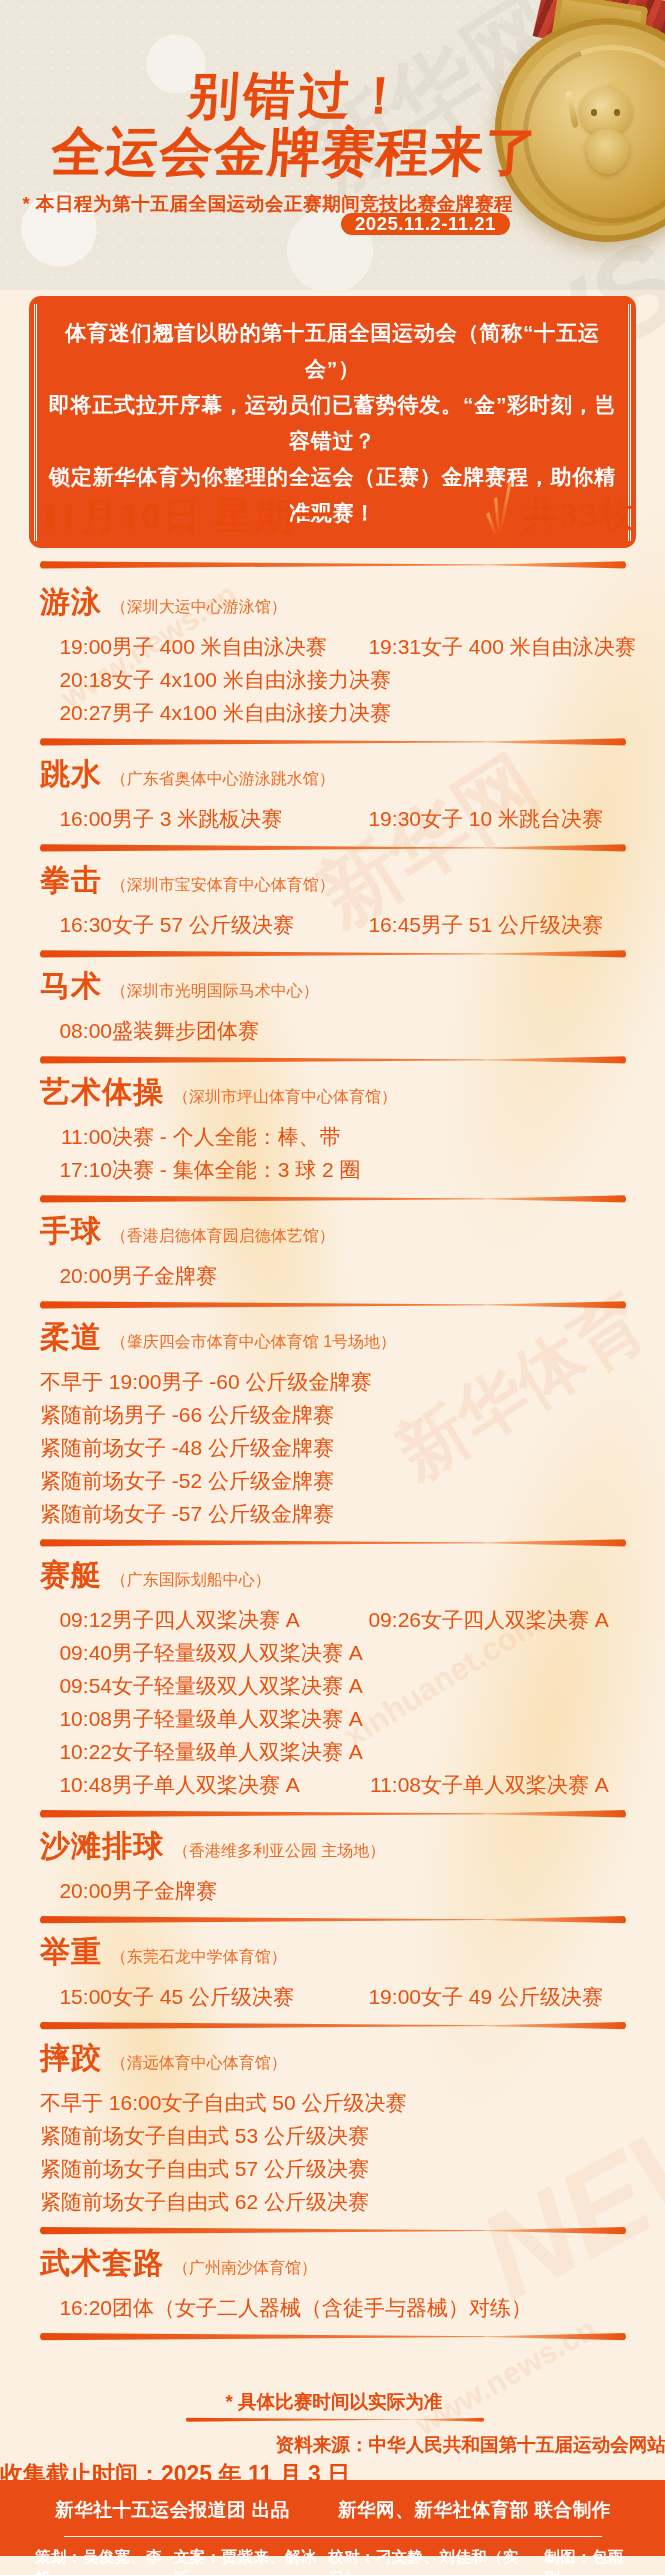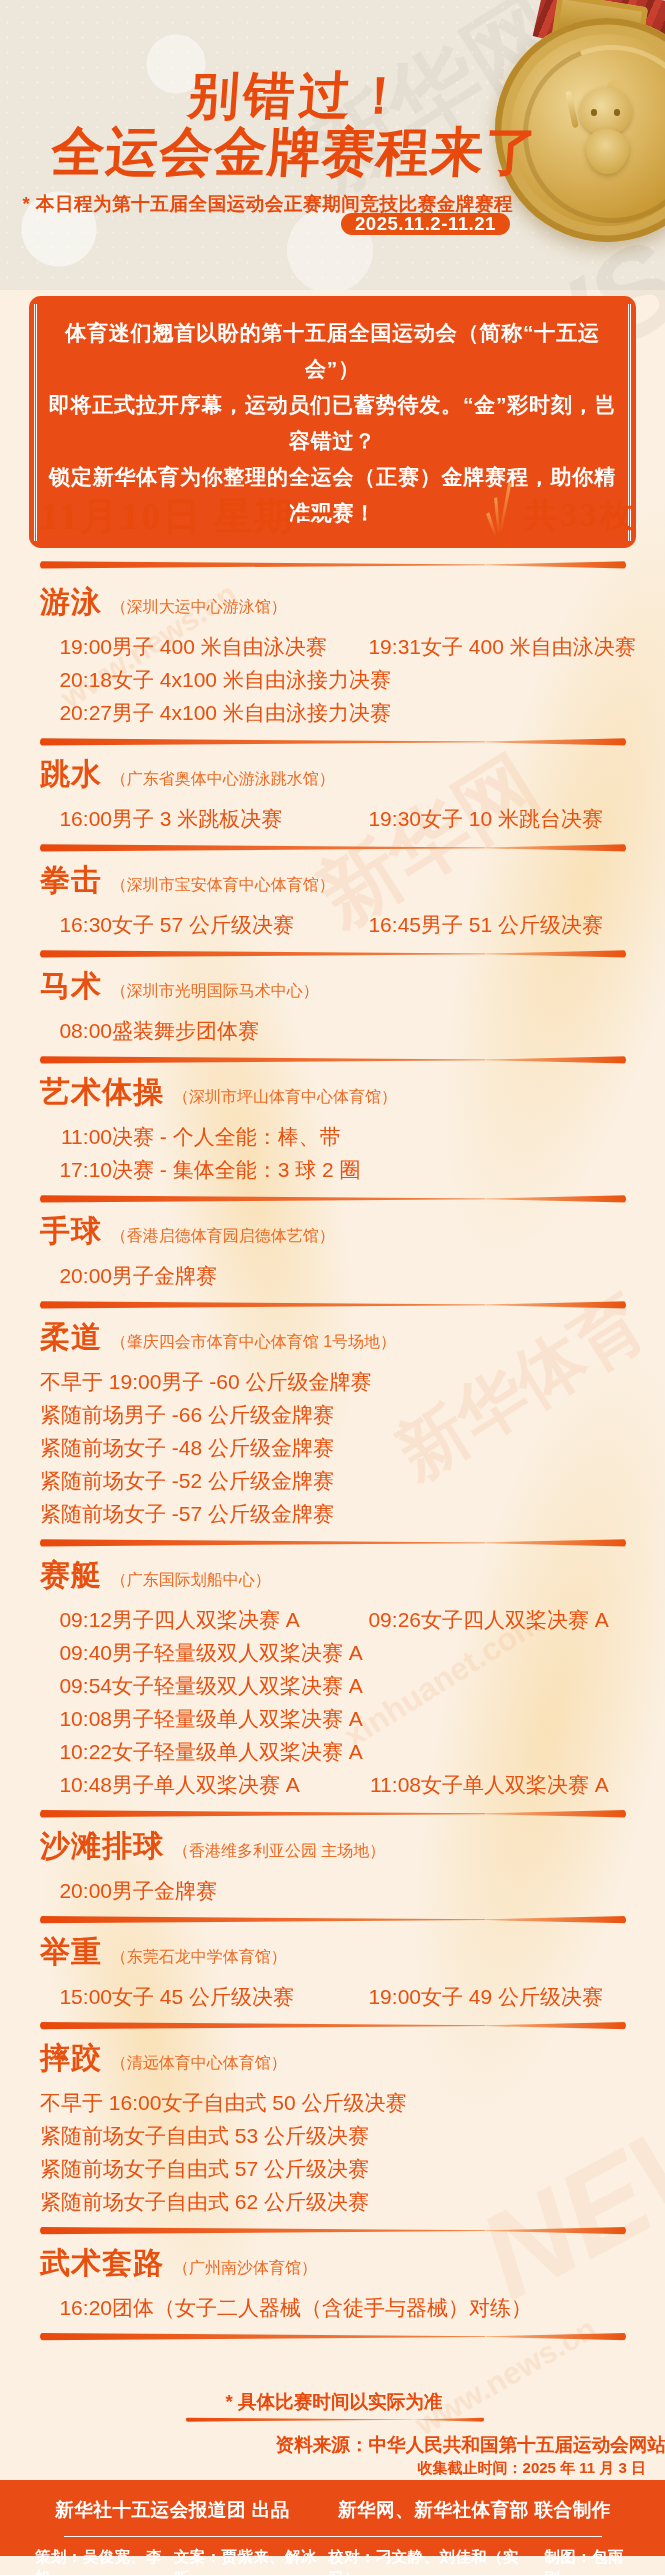--- a/index.html
+++ b/index.html
@@ -99,22 +99,22 @@
   .time{min-width:72px;flex:none;}
   .sec .tdiv{margin:11.7px 0 7.5px;}
 
   
   .note{position:absolute;top:2389px;left:1px;width:666px;text-align:center;
         font-size:18.6px;font-weight:700;color:#E8490C;}
   .sdiv{position:absolute;top:2417px;left:186px;width:298px;height:5.3px;}
   .sdiv .l,.sdiv .r{border-radius:2.7px;}
   .source{position:absolute;top:2432px;left:0;width:666px;text-align:right;
           font-size:18.6px;font-weight:700;color:#E8490C;}
-  .deadline{position:absolute;top:2459px;left:0;width:646px;text-align:right;
-          font-size:15px;font-weight:700;color:#E8490C;}
+  .deadline{position:absolute;top:2459px;left:0;width:646px;text-align:left;
+          font-size:23px;font-weight:700;color:#E8490C;}
 
   
   .fband{position:absolute;top:2480px;left:0;width:666px;height:76px;background:#E94D15;color:#fff;}
   .fline1{margin-top:17px;display:flex;justify-content:center;gap:48px;
           font-size:18.6px;font-weight:700;letter-spacing:0.5px;}
   .fhr{margin:12.8px auto 0;width:538px;border-top:1.6px solid rgba(255,255,255,.95);}
   .fcredits{margin:10.6px 29px 0 35px;display:flex;justify-content:space-between;
             font-size:15.4px;font-weight:600;letter-spacing:0.5px;}
 </style>
 </head>

